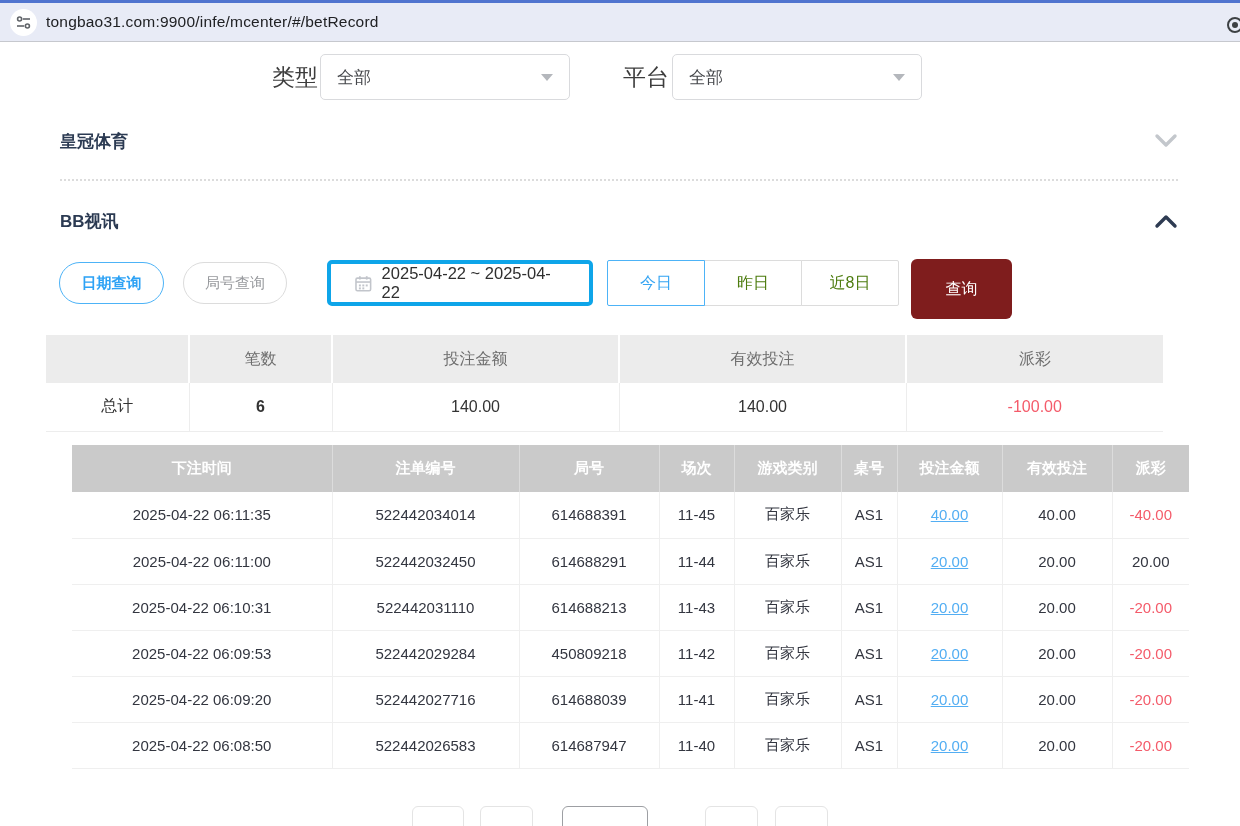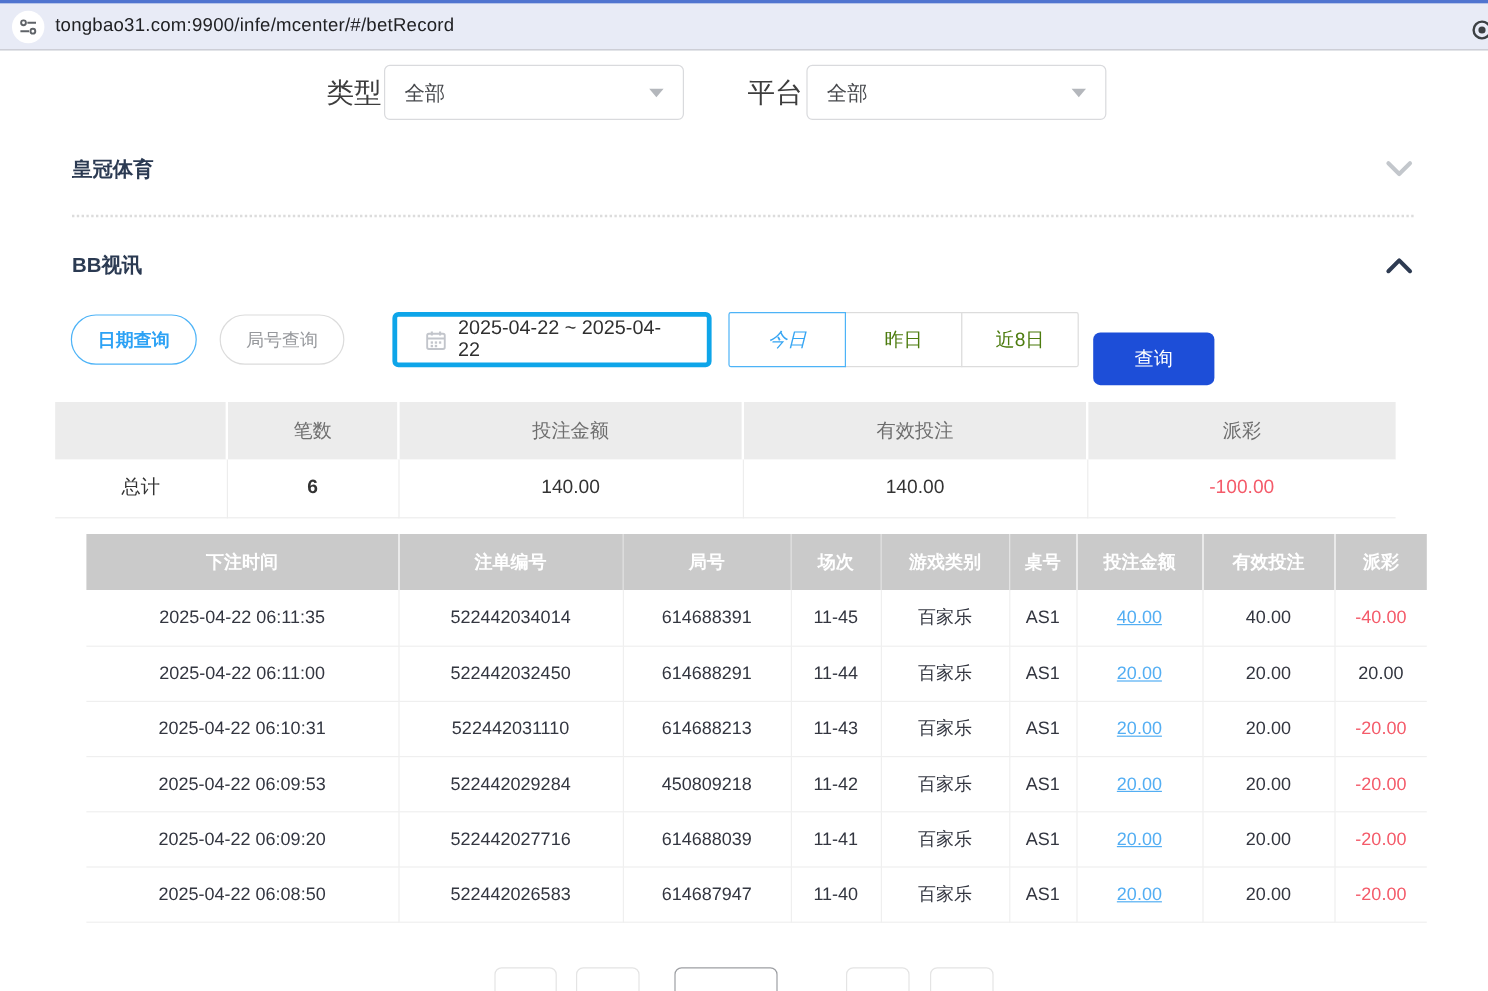--- a/index.html
+++ b/index.html
@@ -57,24 +57,24 @@
   }
   .datebox .dtxt { margin-left:10px; font-size:16.5px; color:#2f2f2f; }
   .btn-group { position:absolute; top:260px; left:607px; display:flex; }
   .gbtn {
     width:98px; height:46px; background:#fff; border:1px solid #dcdcdc;
     display:flex; align-items:center; justify-content:center;
     font-size:16px; color:#4d7c0f; cursor:pointer; margin-left:-1px; position:relative;
   }
   .gbtn:first-child { margin-left:0; border-radius:2px 0 0 2px; }
   .gbtn:last-child { border-radius:0 2px 2px 0; }
-  .gbtn.active { border-color:#4db3f7; color:#36a5f3; z-index:2;font-style:italic; }
+  .gbtn.active { border-color:#4db3f7; color:#36a5f3; z-index:2; }
   .search-btn {
-    position:absolute; top:277px; left:911px; width:101px; height:44px;
-    background:#1d4ed8; border:none; border-radius:6px; color:#fff;
+    position:absolute; top:259px; left:911px; width:101px; height:60px;
+    background:#7f1d1d; border:none; border-radius:6px; color:#fff;
     font-size:16px; font-family:inherit; cursor:pointer;
   }
   
   .sum-table {
     position:absolute; top:335px; left:46px; width:1117px;
     border-collapse:collapse; table-layout:fixed; text-align:center;
   }
   .sum-table th {
     height:48px; background:#ececec; color:#6e6e6e; font-weight:normal;
     font-size:16px; border-right:2px solid #fff;

